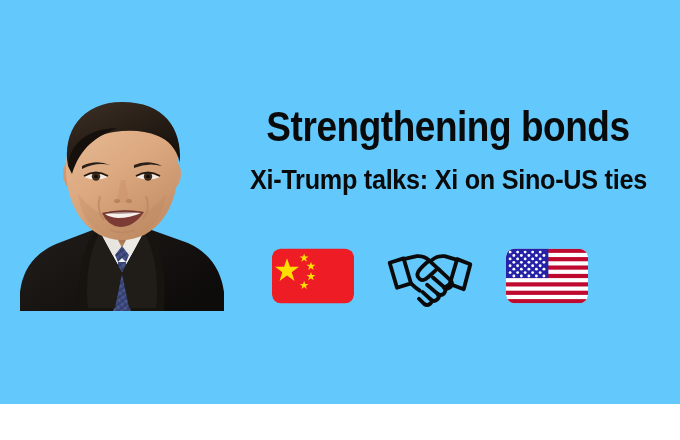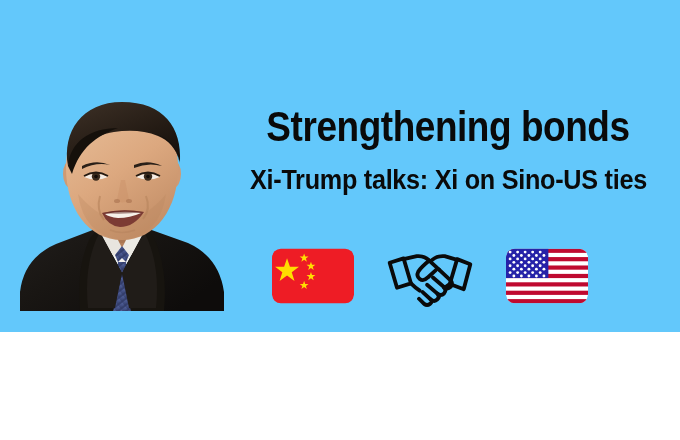--- a/index.html
+++ b/index.html
@@ -8,21 +8,21 @@
   }
   body {
     width: 680px;
     height: 440px;
     overflow: hidden;
     font-family: "Liberation Sans", sans-serif;
   }
   #banner {
     position: relative;
     width: 680px;
-    height: 332px;
+    height: 404px;
     background: #63c8fb;
     overflow: hidden;
   }
 
   
   #portrait {
     position: absolute;
     left: 18px;
     top: 96px;
     width: 208px;

